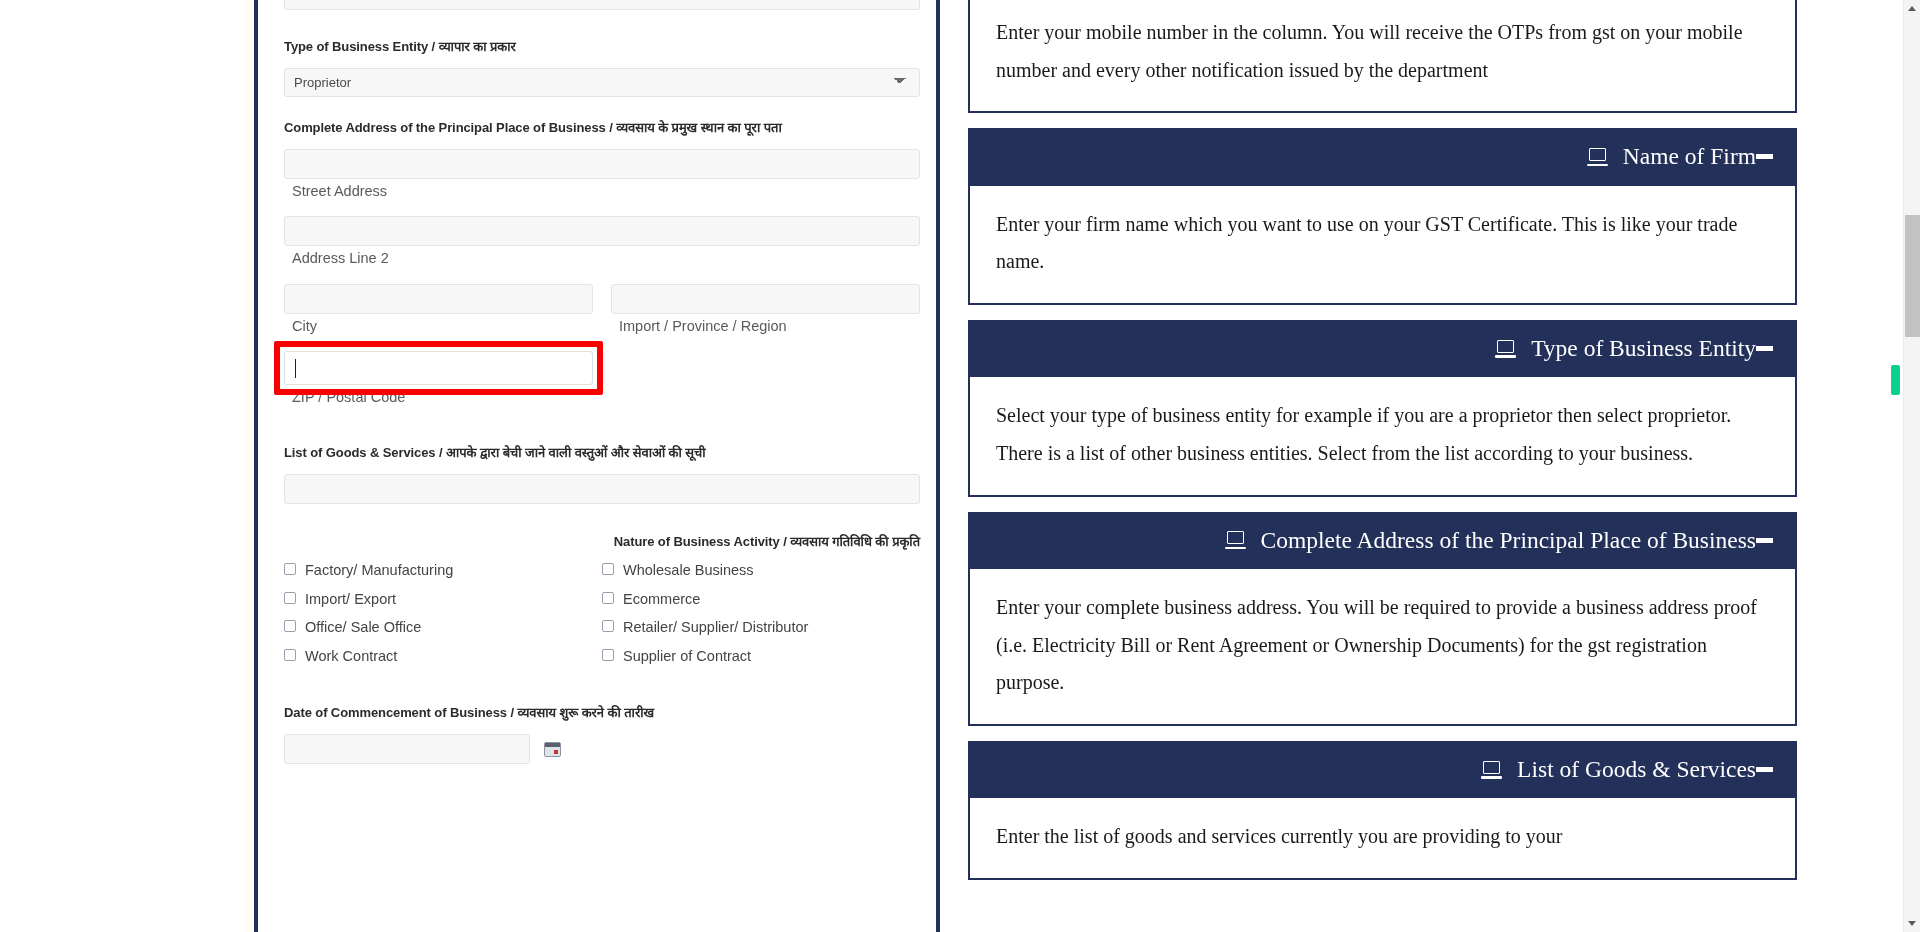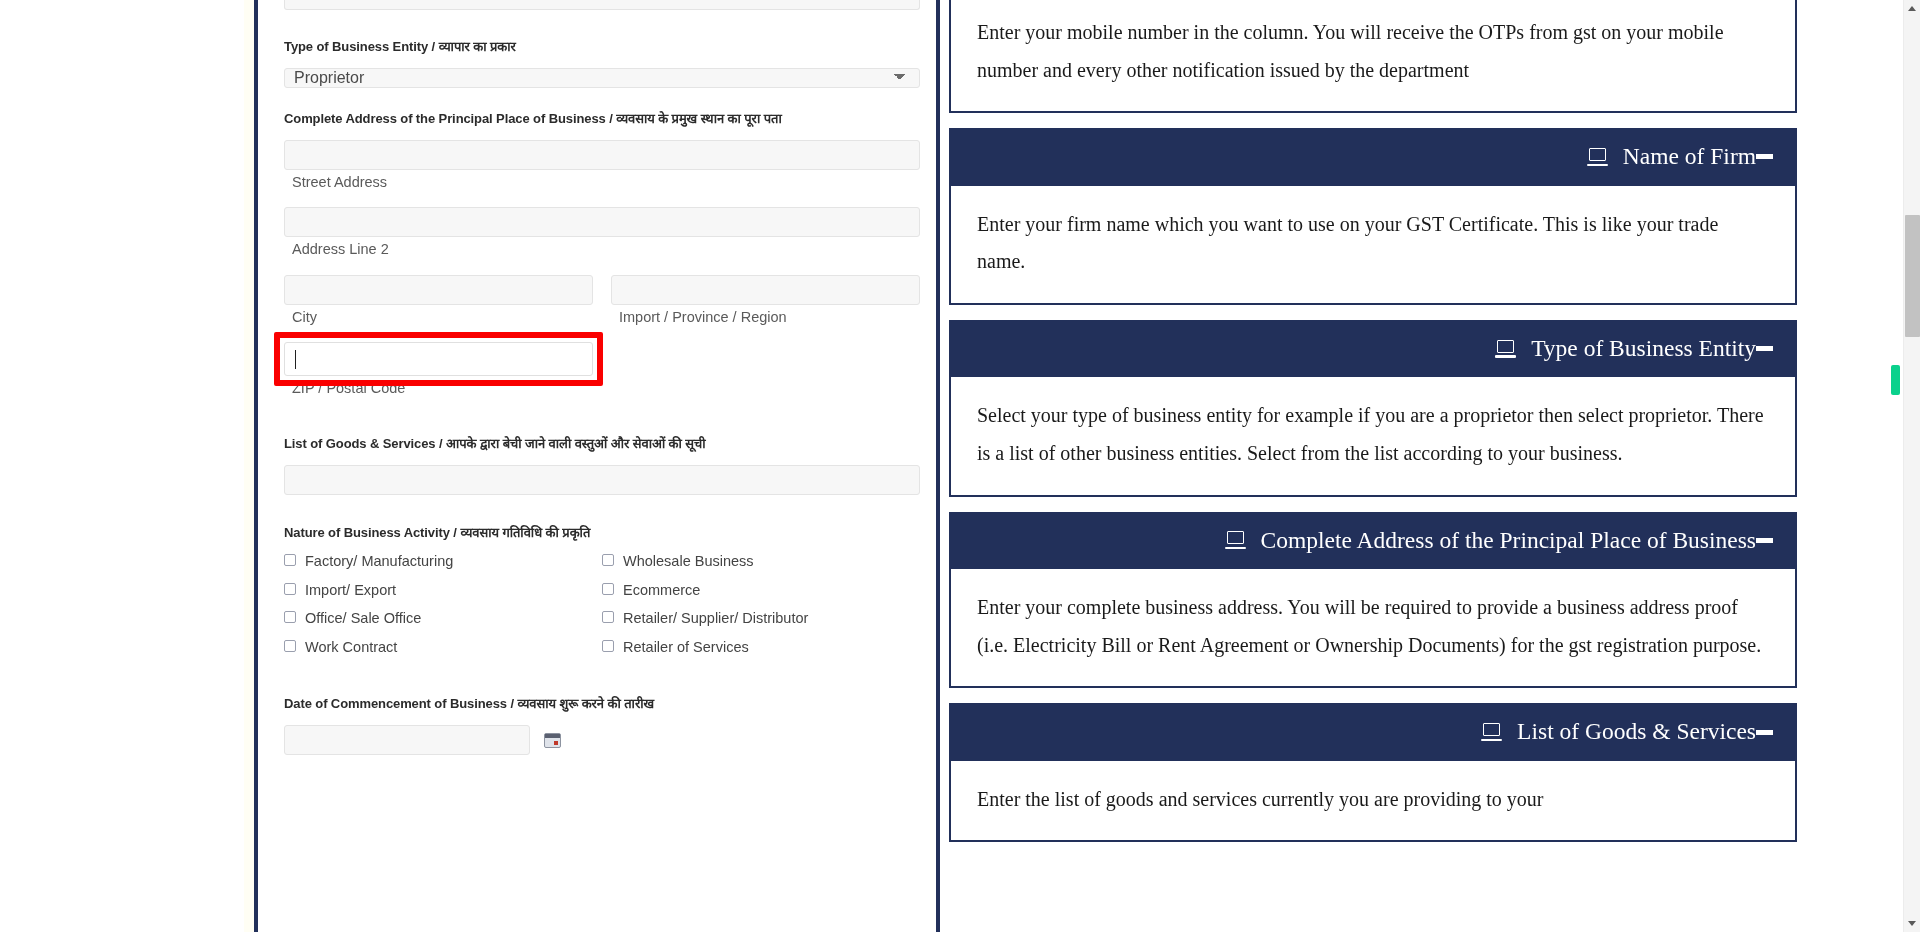--- a/index.html
+++ b/index.html
@@ -73,33 +73,33 @@
     padding: 0 9px;
     outline: none;
   }
   .txt-input.top-cut {
     height: 10px;
     border-top: none;
     border-radius: 0 0 3px 3px;
   }
 
   select.txt-input {
-    height: 20px;
+    height: 29px;
     appearance: none;
     -webkit-appearance: none;
     background-image:
       linear-gradient(45deg, transparent 50%, #6b6b6b 50%),
       linear-gradient(135deg, #6b6b6b 50%, transparent 50%);
     background-position:
       calc(100% - 19px) calc(50% - 1px),
       calc(100% - 13px) calc(50% - 1px);
     background-size: 6px 6px, 6px 6px;
     background-repeat: no-repeat;
     color: #4a4a4a;
-    font-size: 16px;
+    font-size: 13px;
   }
 
   .sub-label {
     font-size: 14.5px;
     color: #5a5a5a;
     margin: 4px 0 16px 8px;
     line-height: 1.2;
   }
 
   .row2 { display: flex; gap: 18px; }
@@ -205,21 +205,21 @@
 
   
   .help-col {
     position: absolute;
     left: 940px; top: 0;
     width: 912px; height: 932px;
     background: #ffffff;
     overflow: hidden;
   }
   .help-inner {
-    padding: 0 55px 0 9px;
+    padding: 0 55px 0 28px;
   }
 
   .help-body {
     border: 2px solid #22305a;
     border-top: none;
     background: #fff;
     padding: 20px 26px 22px 26px;
   }
   .help-body p {
     margin: 0;
@@ -350,21 +350,21 @@
             <div class="caret"></div>
             <div class="zip-annot"></div>
           </div>
           <div class="sub-label">ZIP / Postal Code</div>
         </div>
       </div>
 
       <div class="field-label" style="margin-top:22px;">List of Goods &amp; Services / आपके द्वारा बेची जाने वाली वस्तुओं और सेवाओं की सूची</div>
       <input class="txt-input" value="" style="">
 
-      <div class="field-label" style="margin-top:29px;">Nature of Business Activity / व्यवसाय गतिविधि की प्रकृति</div>
+      <div class="field-label" style="margin-top:29px;text-align:right;">Nature of Business Activity / व्यवसाय गतिविधि की प्रकृति</div>
 
       <div class="cb-grid">
         <div class="cb-col">
           <div class="cb-row">
             <div class="cb-box"></div>
             <div class="cb-label">Factory/ Manufacturing</div>
           </div>
           <div class="cb-row">
             <div class="cb-box"></div>
             <div class="cb-label">Import/ Export</div>
@@ -386,21 +386,21 @@
           <div class="cb-row">
             <div class="cb-box"></div>
             <div class="cb-label">Ecommerce</div>
           </div>
           <div class="cb-row">
             <div class="cb-box"></div>
             <div class="cb-label">Retailer/ Supplier/ Distributor</div>
           </div>
           <div class="cb-row">
             <div class="cb-box"></div>
-            <div class="cb-label">Retailer of Services</div>
+            <div class="cb-label">Supplier of Contract</div>
           </div>
         </div>
       </div>
 
       <div class="field-label" style="margin-top:27px;">Date of Commencement of Business / व्यवसाय शुरू करने की तारीख</div>
       <div class="date-row">
         <input class="date-input" value="" style="">
         <div class="cal-icon"></div>
       </div>
 

